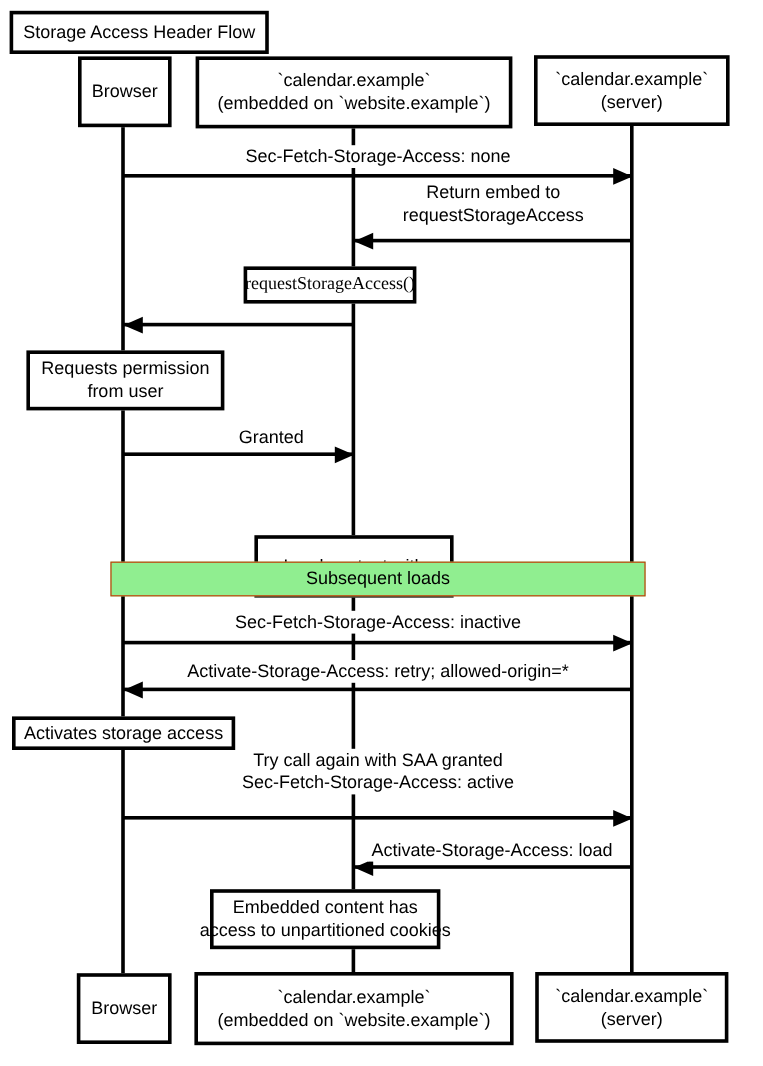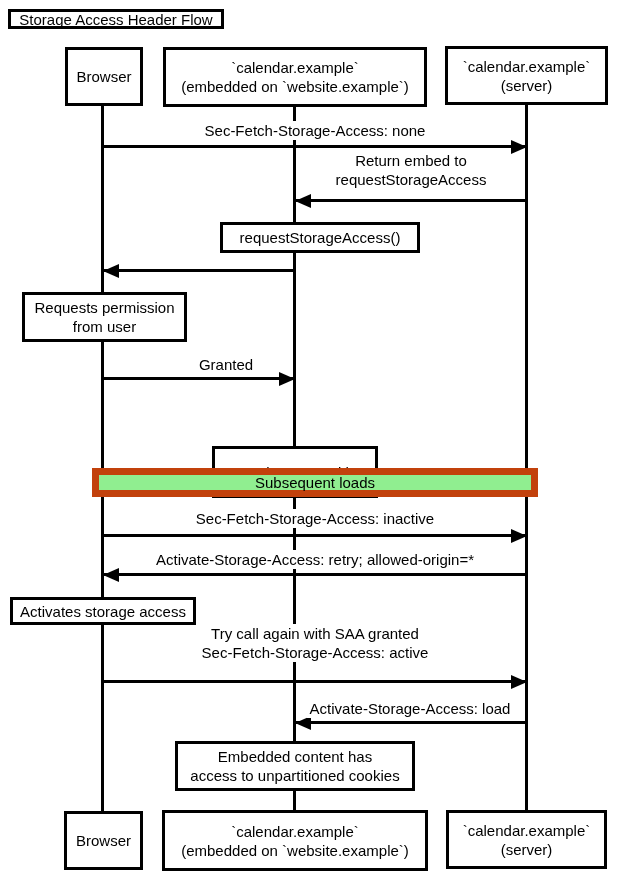--- a/index.html
+++ b/index.html
@@ -93,36 +93,36 @@
     align-items: center;
     justify-content: center;
     text-align: center;
     font-size: 15px;
     line-height: 19px;
     white-space: nowrap;
     z-index: 3;
   }
   .divider {
     position: absolute;
-    border: 7px solid #c2410c;
+    border: 1px solid #c2410c;
     background: #90EE90;
     box-sizing: border-box;
     display: flex;
     align-items: center;
     justify-content: center;
     font-size: 15px;
     z-index: 3;
   }
 </style>
 </head>
 <body>
 
 <div id="canvas">
 
-  <div class="title-box" style="left:8px; top:9px; width:216px; height:20px;">Storage Access Header Flow</div>
+  <div class="title-box" style="left:8px; top:9px; width:216px; height:36px;">Storage Access Header Flow</div>
 
   <div class="lifeline" style="left:101px; top:105px; height:707px;"></div>
   <div class="lifeline" style="left:293px; top:105px; height:707px;"></div>
   <div class="lifeline" style="left:525px; top:104px; height:708px;"></div>
 
   <div class="actor" style="left:65px; top:47px; width:78px; height:59px;">
     <span>Browser</span>
   </div>
   <div class="actor" style="left:163px; top:47px; width:264px; height:60px;">
     <span>`calendar.example`</span>
@@ -135,21 +135,21 @@
 
   <div class="mlabel" style="left:315px; top:121px;">Sec-Fetch-Storage-Access: none</div>
   <div class="arrow head-right" style="left:103px; top:145px; width:424px;"></div>
 
   <div class="mlabel" style="left:411px; top:151px;">
     <div>Return embed to</div>
     <div>requestStorageAccess</div>
   </div>
   <div class="arrow head-left" style="left:295px; top:199px; width:232px;"></div>
 
-  <div class="note" style="left:220px; top:222px; width:200px; height:31px;">
+  <div class="note" style="left:203px; top:222px; width:144px; height:31px;font-family:Liberation Serif, serif;">
     <span>requestStorageAccess()</span>
   </div>
   <div class="arrow head-left" style="left:103px; top:269px; width:192px;"></div>
 
   <div class="note" style="left:22px; top:292px; width:165px; height:50px;">
     <div>Requests permission</div>
     <div>from user</div>
   </div>
 
   <div class="mlabel" style="left:199px; top:355px;margin-left:27px;">Granted</div>
@@ -175,21 +175,21 @@
 
   <div class="mlabel" style="left:315px; top:624px;">
     <div>Try call again with SAA granted</div>
     <div>Sec-Fetch-Storage-Access: active</div>
   </div>
   <div class="arrow head-right" style="left:103px; top:680px; width:424px;"></div>
 
   <div class="mlabel" style="left:410px; top:699px;">Activate-Storage-Access: load</div>
   <div class="arrow head-left" style="left:295px; top:721px; width:232px;"></div>
 
-  <div class="note" style="left:175px; top:741px; width:240px; height:50px;">
+  <div class="note" style="left:175px; top:741px; width:192px; height:50px;">
     <div>Embedded content has</div>
     <div>access to unpartitioned cookies</div>
   </div>
 
   <div class="actor" style="left:64px; top:811px; width:79px; height:59px;">
     <span>Browser</span>
   </div>
   <div class="actor" style="left:162px; top:810px; width:266px; height:61px;">
     <span>`calendar.example`</span>
     <span>(embedded on `website.example`)</span>

